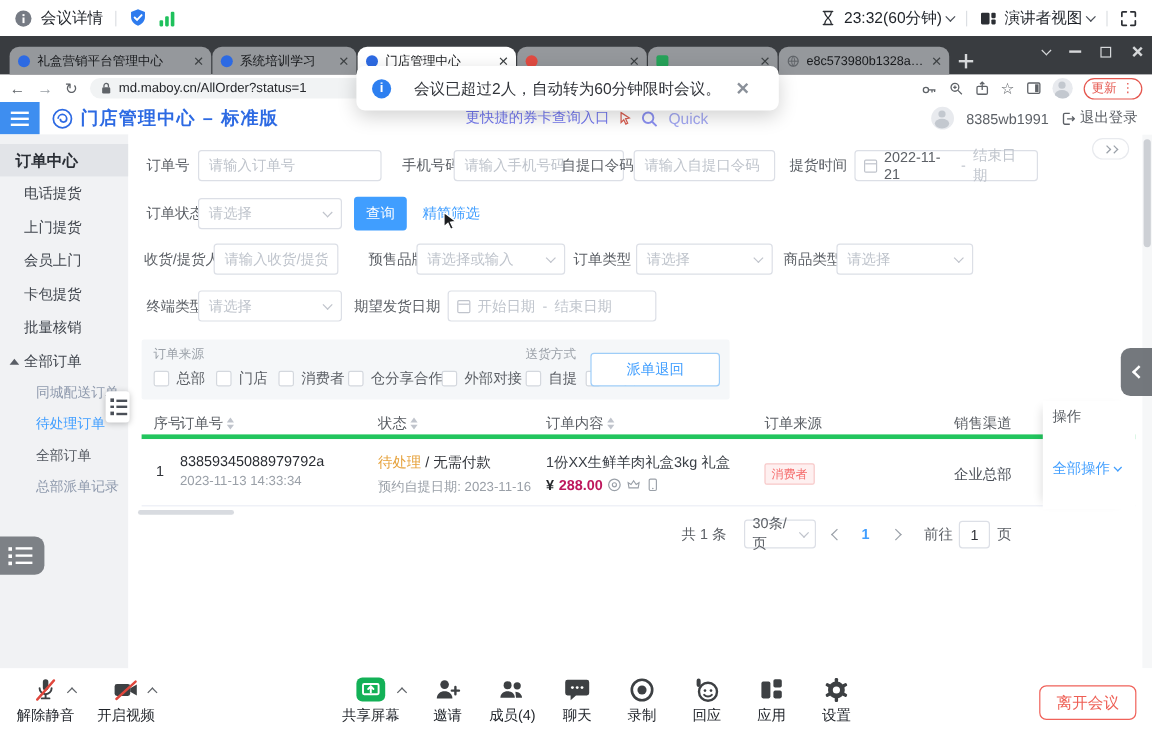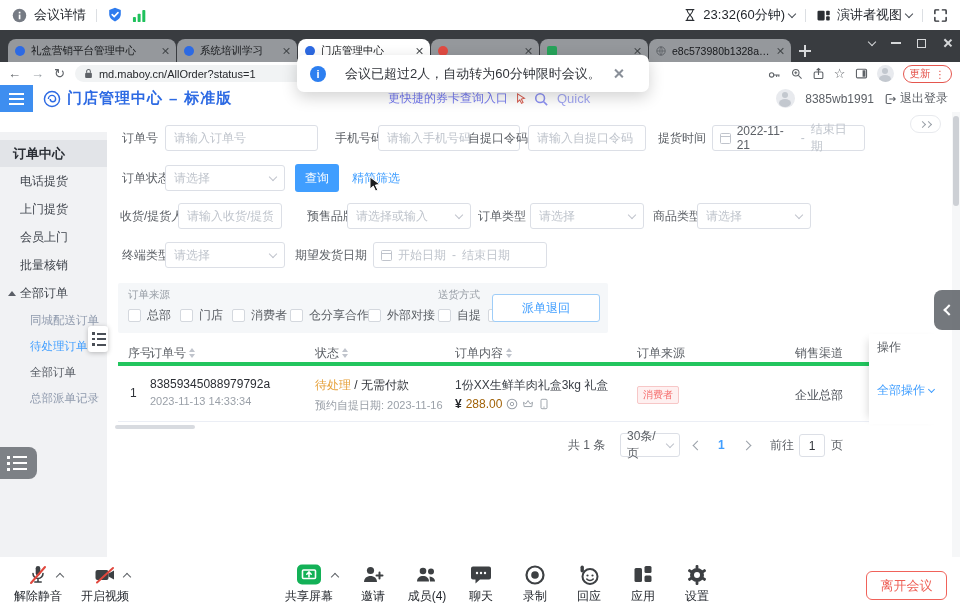--- a/index.html
+++ b/index.html
@@ -52,21 +52,21 @@
 .promo{font-size:12px;color:#7277ee;}
 .quick{font-size:13px;color:#a3a8f3;margin-left:2px;}
 .hdr-user{position:absolute;right:12px;top:0;height:27px;display:flex;align-items:center;gap:10px;}
 .uname{font-size:12px;color:#5c6066;}
 .logout{font-size:12px;color:#5c6066;display:flex;align-items:center;gap:4px;}
 .avatar{width:17px;height:17px;border-radius:50%;background:#e8eaee;position:relative;overflow:hidden;}
 .avatar:before{content:"";position:absolute;left:5.5px;top:3px;width:6px;height:6px;border-radius:50%;background:#c3c8cf;}
 .avatar:after{content:"";position:absolute;left:2.5px;top:10px;width:12px;height:8px;border-radius:50%;background:#c3c8cf;}
 
 
-.sidebar{position:absolute;left:0;top:27px;width:107px;bottom:0;background:#f1f2f4;margin-top:20px;}
+.sidebar{position:absolute;left:0;top:27px;width:107px;bottom:0;background:#f1f2f4;}
 .side-sec{margin-top:8px;height:27px;line-height:27px;background:#e2e4e8;padding-left:13px;font-size:13px;font-weight:bold;color:#2b2f36;}
 .side-item{height:28px;line-height:28px;padding-left:20px;font-size:12px;color:#3f444c;position:relative;}
 .side-item .tri{position:absolute;left:8px;top:12px;width:0;height:0;border-left:4px solid transparent;border-right:4px solid transparent;border-bottom:5px solid #5a5e66;}
 .side-sub{height:26px;line-height:26px;padding-left:30px;font-size:11.5px;white-space:nowrap;}
 
 
 .main{position:absolute;left:107px;top:27px;right:0;bottom:0;background:#fff;overflow:hidden;}
 .lbl{position:absolute;font-size:12px;color:#5c6066;line-height:26px;white-space:nowrap;}
 .ipt{position:absolute;height:26px;border:1px solid #dcdfe6;border-radius:3px;font-size:12px;color:#606266;padding:0 8px;background:#fff;outline:none;}
 .ipt::placeholder{color:#bfc4cc;}
@@ -304,20 +304,21 @@
           <span>退出登录</span>
         </span>
       </div>
     </div>
 
     <div class="sidebar">
       <div class="side-sec">订单中心</div>
       <div class="side-item">电话提货</div>
       <div class="side-item">上门提货</div>
       <div class="side-item">会员上门</div>
+      <div class="side-item">卡包提货</div>
       <div class="side-item">批量核销</div>
       <div class="side-item">
         <span class="tri"></span>
         <span>全部订单</span>
       </div>
       <div class="side-sub" style="color:#8f9aad">同城配送订单</div>
       <div class="side-sub" style="color:#409eff">待处理订单</div>
       <div class="side-sub" style="color:#565b63">全部订单</div>
       <div class="side-sub" style="color:#8f9aad">总部派单记录</div>
     </div>
@@ -480,21 +481,21 @@
           <div class="sub">2023-11-13 14:33:34</div>
         </div>
         <div class="td" style="left:197px;top:11px">
           <div><span style="color:#e6a23c">待处理</span> <span style="color:#303339">/ 无需付款</span></div>
           <div class="sub">预约自提日期: 2023-11-16</div>
         </div>
         <div class="td" style="left:337px;top:11px">
           <div style="color:#3a3f46">1份XX生鲜羊肉礼盒3kg 礼盒</div>
           <div style="margin-top:3px;display:flex;align-items:center;gap:4px">
             <span style="font-weight:bold;color:#26282c">¥</span>
-            <span style="font-weight:normal;color:#a16207">288.00</span>
+            <span style="font-weight:bold;color:#be185d">288.00</span>
             <svg width="12" height="12" viewBox="0 0 14 14">
                 <circle cx="7" cy="7" r="5.6" fill="none" stroke="#9aa0a8" stroke-width="1.2"></circle>
                 <circle cx="7" cy="7" r="2" fill="none" stroke="#9aa0a8" stroke-width="1.1"></circle>
               </svg>
             <svg width="12" height="12" viewBox="0 0 14 14">
                 <path d="M2.5 10l-.8-5 2.8 1.8L7 3l2.5 3.8L12.3 5l-.8 5z" fill="none" stroke="#9aa0a8" stroke-width="1.1"></path>
               </svg>
             <svg width="12" height="12" viewBox="0 0 14 14">
                 <rect x="3.5" y="1.5" width="7" height="11" rx="1.2" fill="none" stroke="#9aa0a8" stroke-width="1.1"></rect>
                 <circle cx="7" cy="10.6" r=".8" fill="#9aa0a8"></circle>

